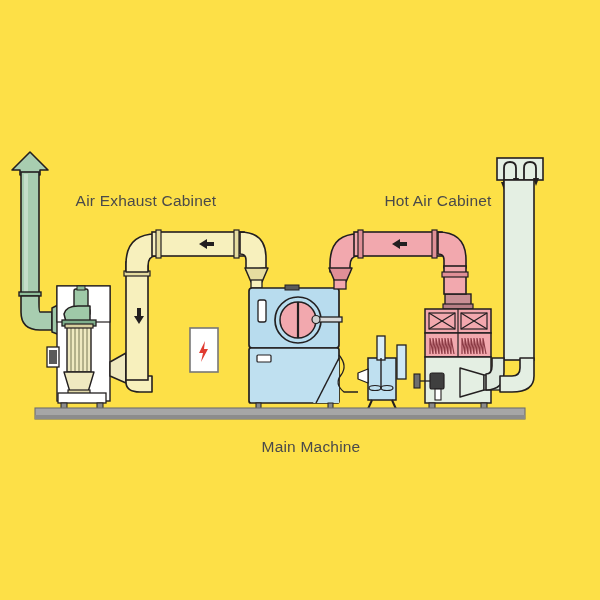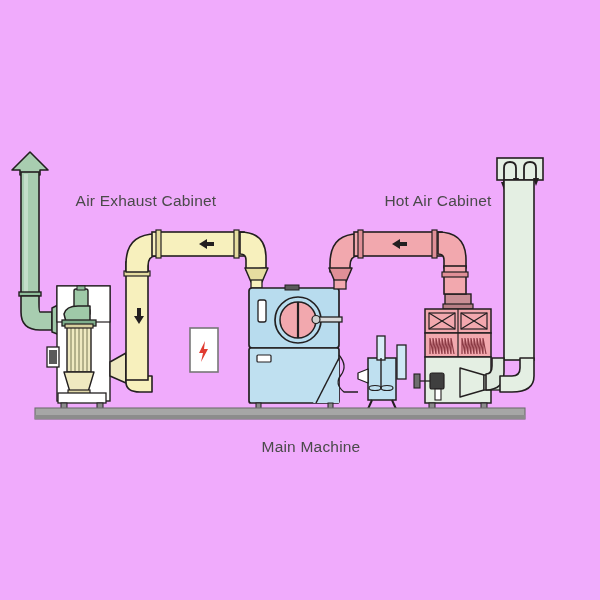--- a/index.html
+++ b/index.html
@@ -8,21 +8,21 @@
     padding: 0;
     background: #ffffff;
   }
   body {
     font-family: "Liberation Sans", sans-serif;
   }
   #diagram-root {
     position: relative;
     width: 600px;
     height: 600px;
-    background: #f0abfc;
+    background: #fde047;
     overflow: hidden;
   }
   #diagram-svg {
     display: block;
     width: 600px;
     height: 600px;
   }
   .lbl {
     font-family: "Liberation Sans", sans-serif;
     font-size: 15.5px;

